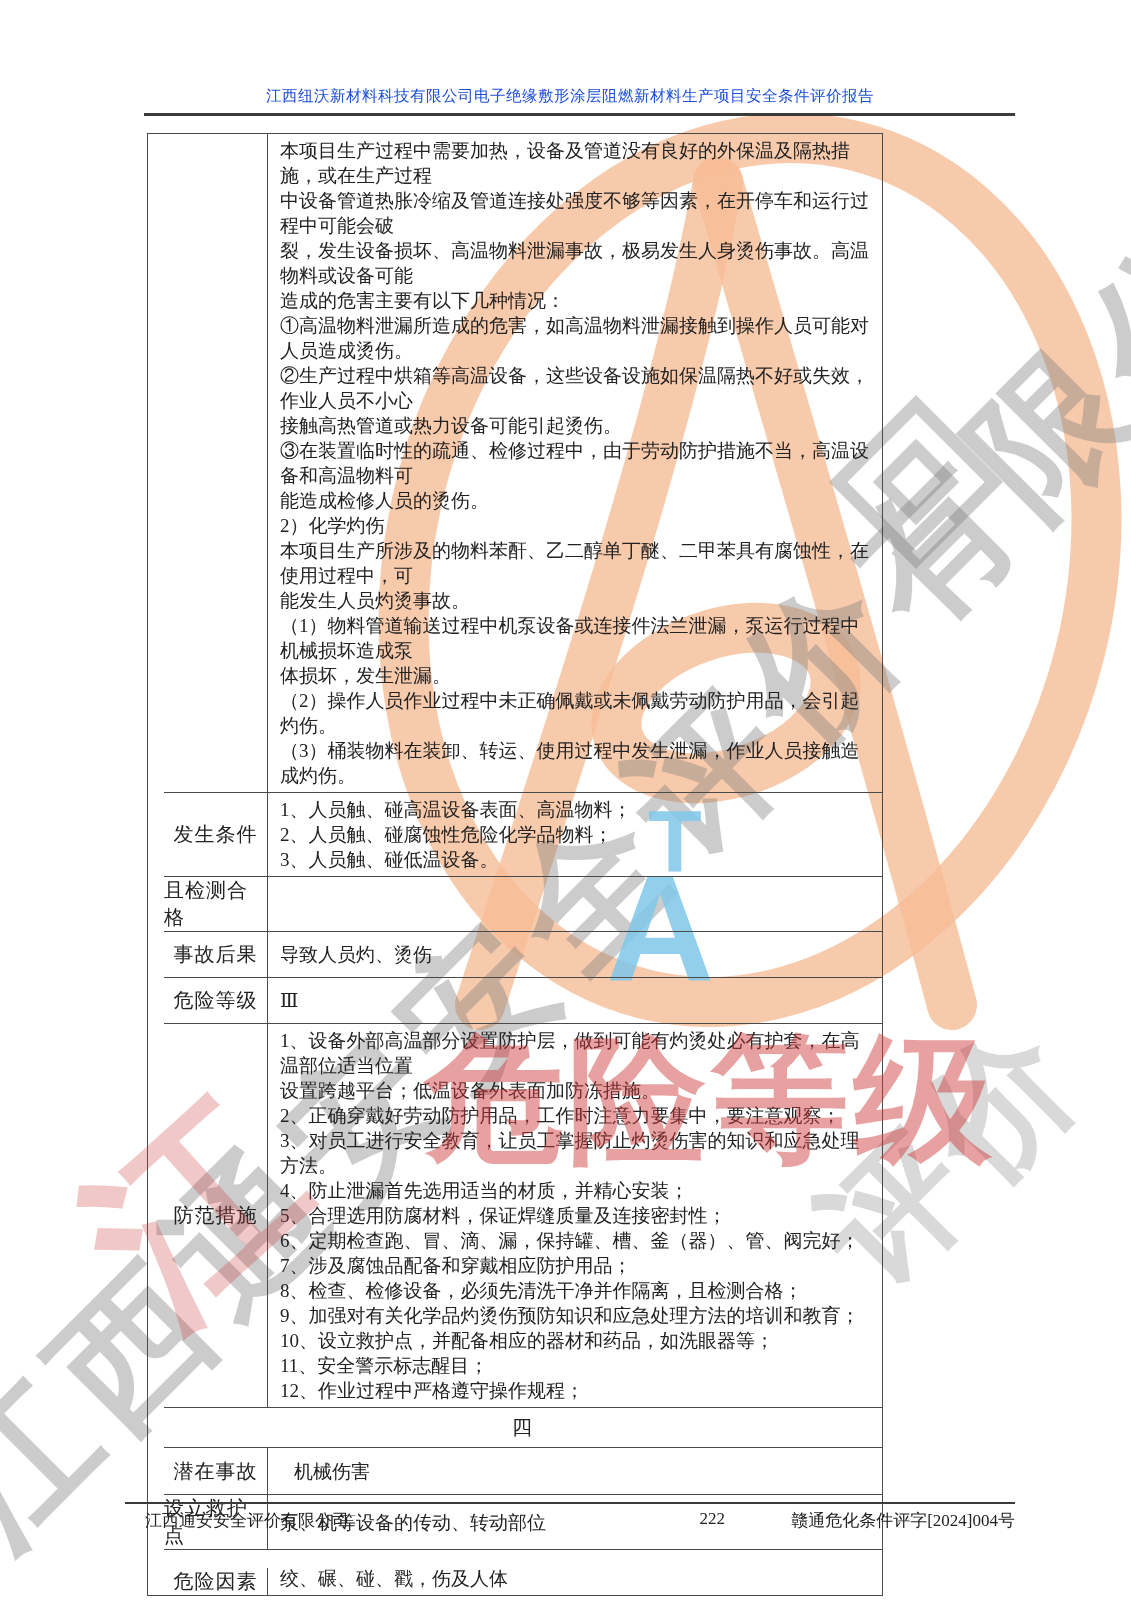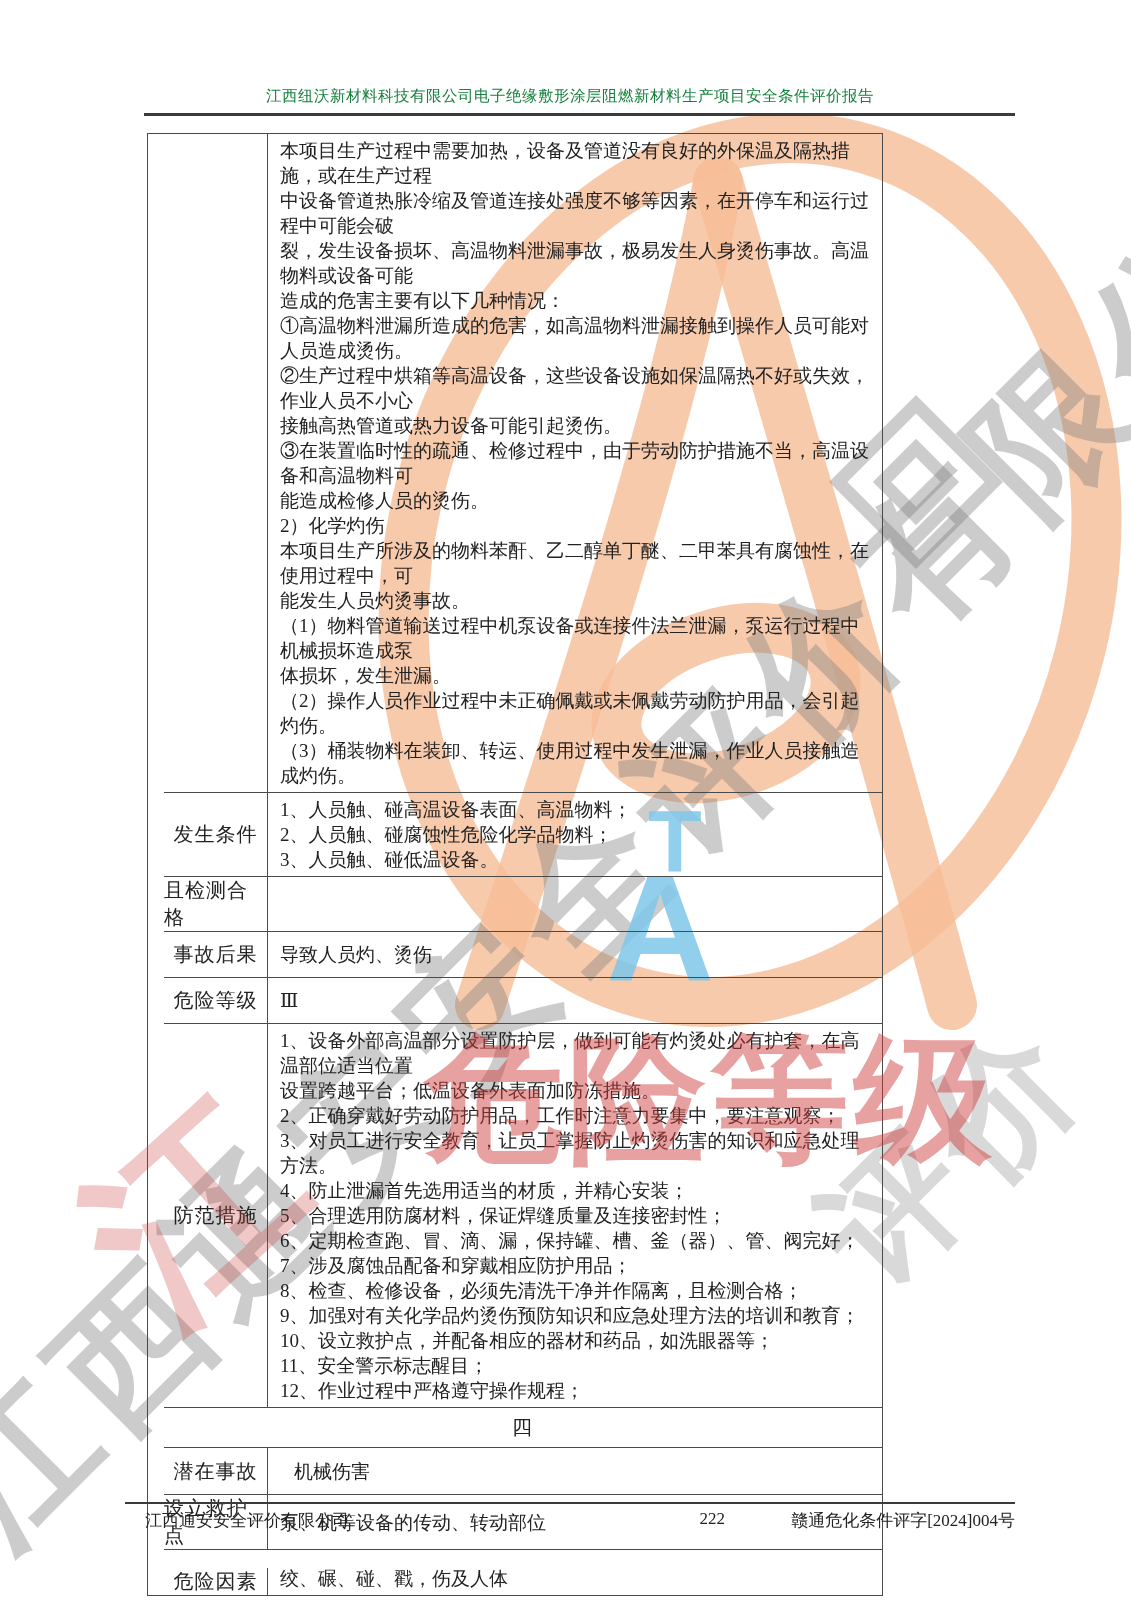--- a/index.html
+++ b/index.html
@@ -4,21 +4,21 @@
 <style>
   html,body{margin:0;padding:0;background:#e8e8e8;}
   .page{
     position:relative;width:1131px;height:1600px;margin:0 auto;
     background:#ffffff;overflow:hidden;
     font-family:"Liberation Serif","DejaVu Serif",serif;color:#1c1c1c;
   }
   
   .header-title{
     position:absolute;top:86px;left:130px;width:880px;text-align:center;
-    font-size:15.5px;letter-spacing:.5px;color:#15803d;z-index:3;
+    font-size:15.5px;letter-spacing:.5px;color:#1d4ed8;z-index:3;
   }
   .header-rule{position:absolute;top:113px;left:144px;width:871px;border-top:3px solid #3b3b3b;z-index:3;}
   
   .htable{
     position:absolute;left:147px;top:133px;width:736px;box-sizing:border-box;
     border:1.6px solid #4a4a4a;z-index:1;background:transparent;padding-left:16px;
   }
   .trow{display:flex;border-top:1.6px solid #4a4a4a;box-sizing:border-box;}
   .trow:first-child{border-top:none;}
   .tlabel{

